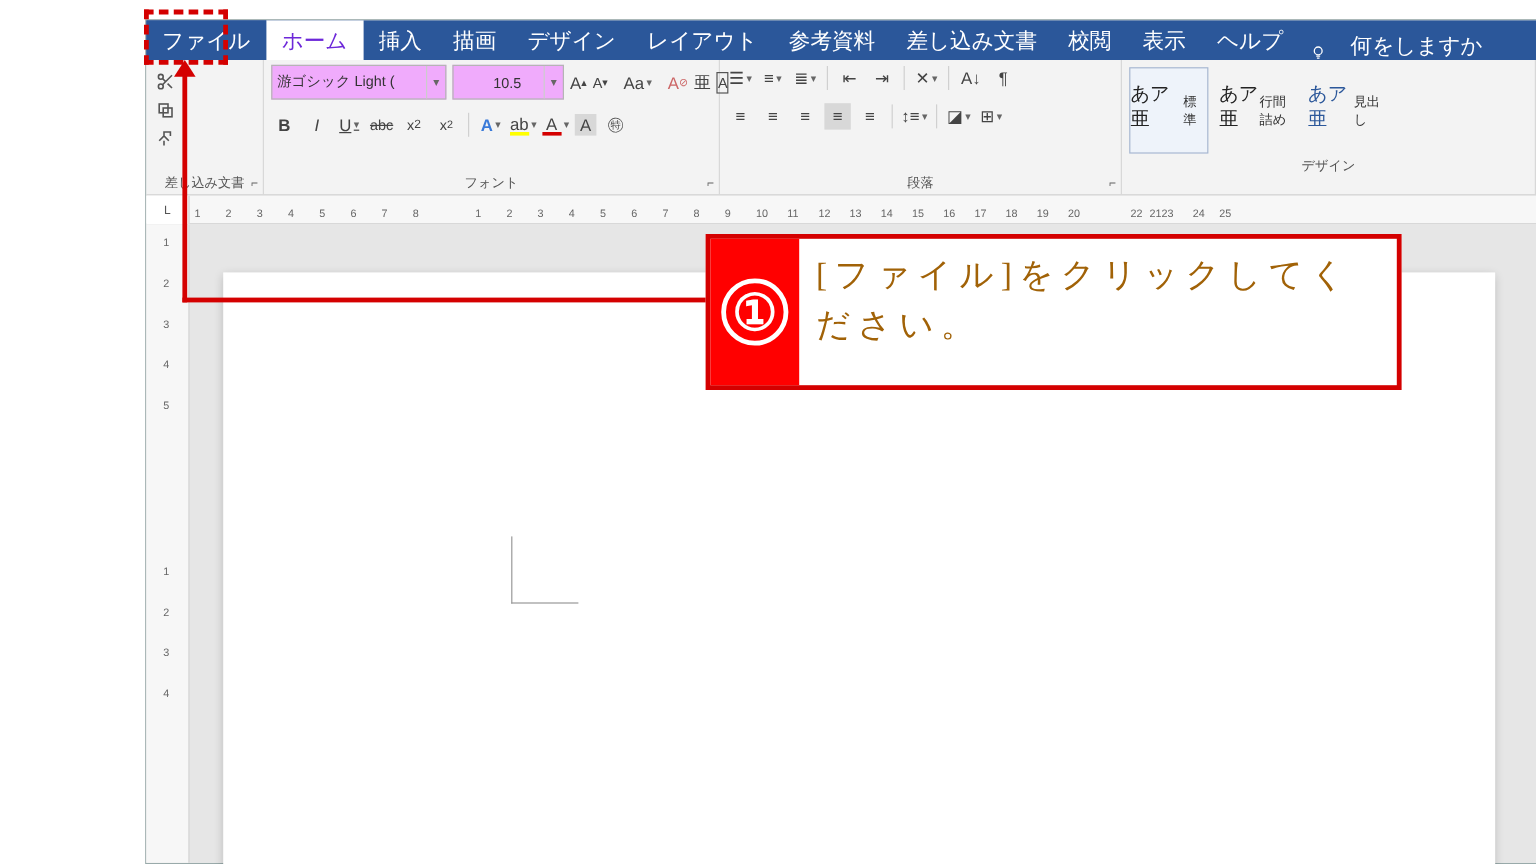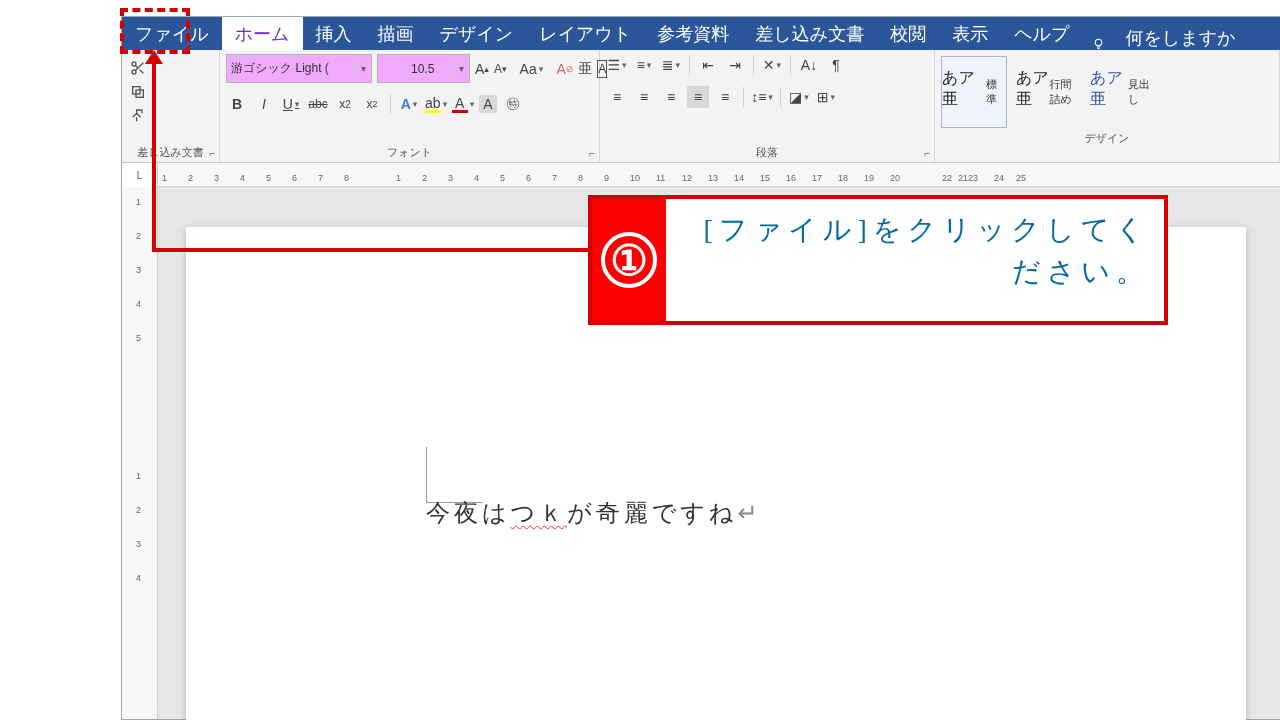--- a/index.html
+++ b/index.html
@@ -59,21 +59,21 @@
   .squiggle { text-decoration: underline wavy #e33; text-decoration-thickness: 1px; text-underline-offset: 4px; }
   .cursor-indicator { position: absolute; left: 240px; top: 220px; width: 56px; height: 56px; border-left: 1px solid #999; border-bottom: 1px solid #999; }
   
   .ann-highlight { position: absolute; left: 120px; top: 8px; width: 70px; height: 46px; border: 4px dashed #d40000; pointer-events: none; }
   .ann-arrow-v { position: absolute; left: 152px; top: 54px; width: 4px; height: 198px; background: #d40000; }
   .ann-arrow-head { position: absolute; left: 145px; top: 50px; width: 0; height: 0; border-left: 9px solid transparent; border-right: 9px solid transparent; border-bottom: 14px solid #d40000; }
   .ann-arrow-h { position: absolute; left: 152px; top: 248px; width: 438px; height: 4px; background: #d40000; }
   .ann-box { position: absolute; left: 588px; top: 195px; width: 580px; height: 130px; border: 4px solid #d40000; background: #fff; display: flex; align-items: stretch; }
   .ann-num { width: 74px; background: #ff0000; color: #fff; display: flex; align-items: center; justify-content: center; font-size: 42px; font-weight: bold; }
   .ann-num .circ { width: 56px; height: 56px; border: 4px solid #fff; border-radius: 50%; display: flex; align-items: center; justify-content: center; }
-  .ann-text { flex: 1; padding: 10px 14px; font-size: 28px; font-family: "Yu Mincho", serif; color: #0369a1; letter-spacing: 6px; line-height: 1.5; text-align: right; }
+  .ann-text { flex: 1; padding: 10px 14px; font-size: 28px; font-family: "Yu Mincho", serif; color: #a16207; letter-spacing: 6px; line-height: 1.5; }
   .caretd { font-size: 9px; color: #666; margin-left: 2px; }
 </style>
 </head>
 <body>
 
 <div class="app">
 
   <div class="word-window">
 
     <div class="tabbar">
@@ -319,23 +319,20 @@
           <span class="vtick" style="top: 78px;">3</span>
           <span class="vtick" style="top: 44px;">2</span>
           <span class="vtick" style="top: 10px;">1</span>
           <span class="vtick" style="top: 284px;">1</span>
           <span class="vtick" style="top: 318px;">2</span>
           <span class="vtick" style="top: 352px;">3</span>
           <span class="vtick" style="top: 386px;">4</span>
         </div>
       <div class="page">
         <div class="cursor-indicator"></div>
-        <div class="page-content">
-          <span>今夜は</span><span class="squiggle">つｋ</span><span>が奇麗ですね</span><span class="para-mark">↵</span>
-        </div>
       </div>
     </div>
 
   </div>
 
   <div class="ann-highlight"></div>
   <div class="ann-arrow-head"></div>
   <div class="ann-arrow-v"></div>
   <div class="ann-arrow-h"></div>
   <div class="ann-box">

